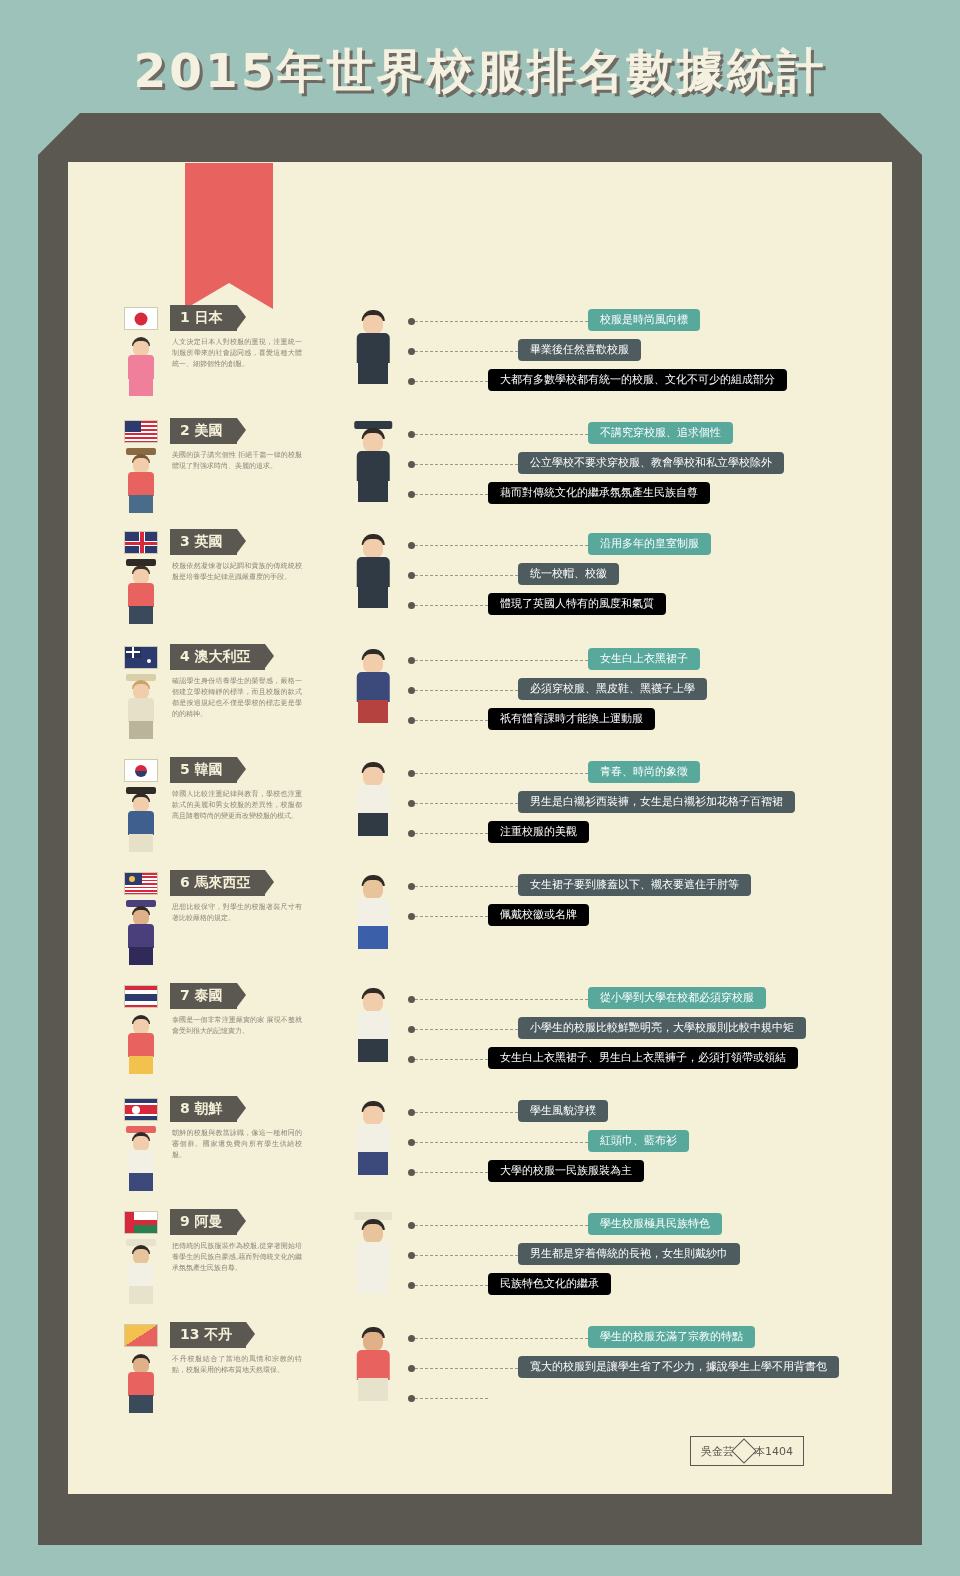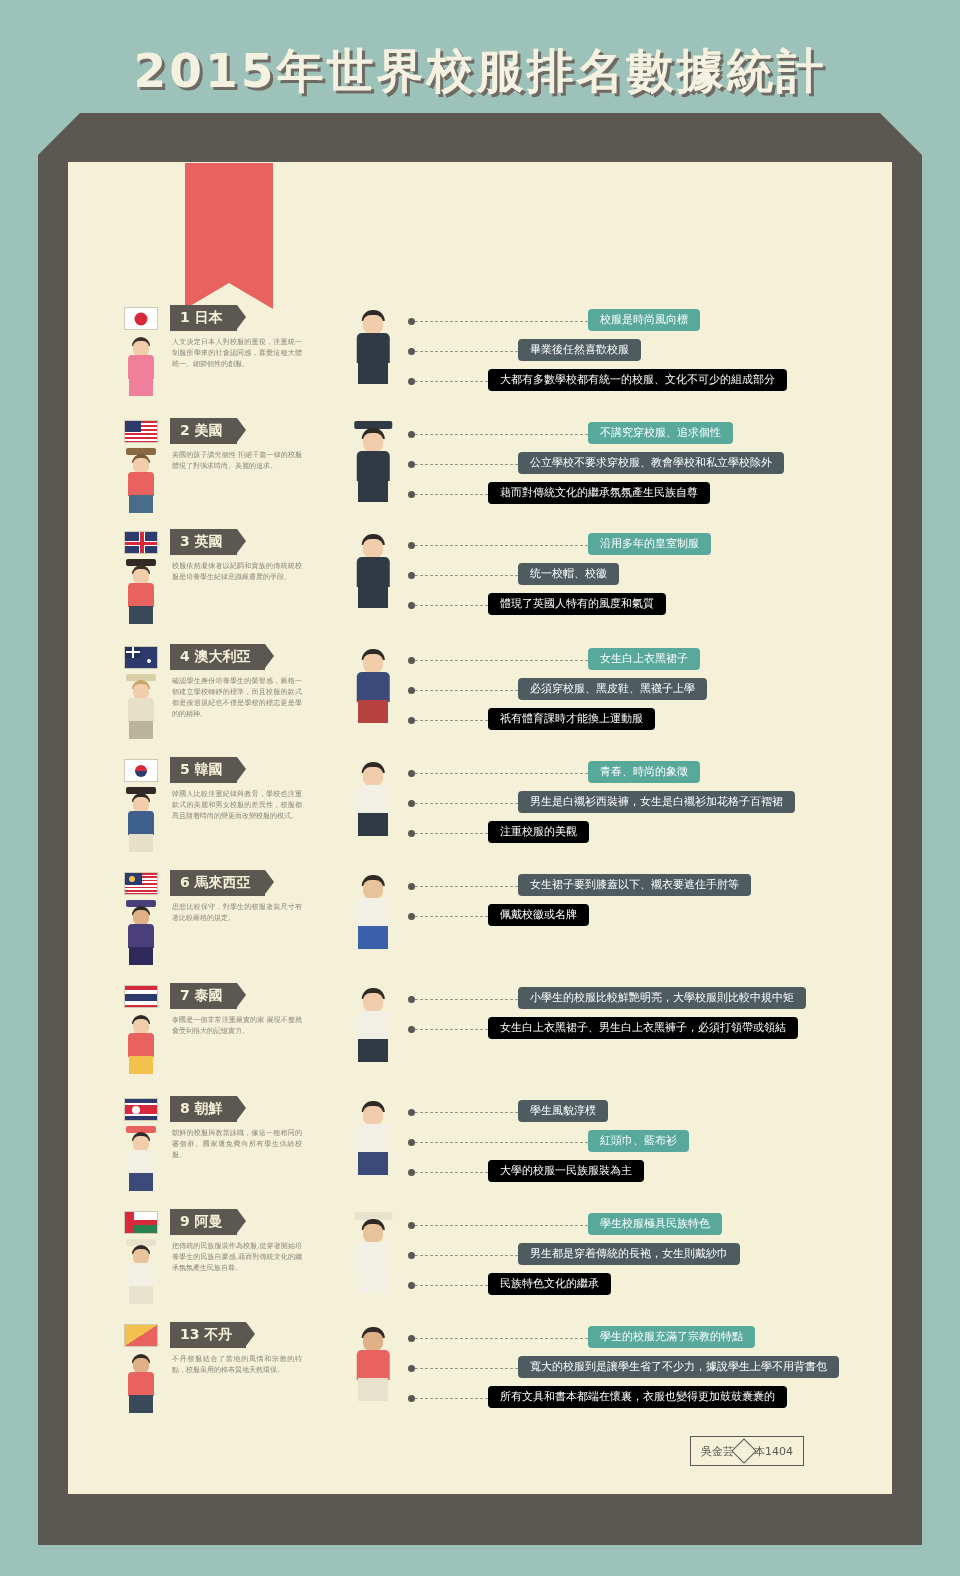--- a/index.html
+++ b/index.html
@@ -450,20 +450,25 @@
 
     <div style="position:absolute;left:50%;top:5px;transform:translateX(-50%);width:22.5px;height:11.25px;background:#2f2a26;border-radius:11.25px 11.25px 0 0"></div>
     <div style="position:absolute;left:50%;top:10px;transform:translateX(-50%);width:20px;height:18.75px;background:#f2cdab;border-radius:7.5px"></div>
     <div style="position:absolute;left:50%;top:27.5px;transform:translateX(-50%);width:32.5px;height:30px;background:#f2f0e4;border-radius:5px 5px 0 0"></div>
     <div style="position:absolute;left:50%;top:56.25px;transform:translateX(-50%);width:30px;height:22.5px;background:#2f3a44"></div>
   </div>
       </div>
     <div class="bullets">
         <div class="bullet-line">
       <span class="dot"></span>
+      <span class="lead" style="width:173px"></span>
+      <span class="pill c1" style="left:180px">從小學到大學在校都必須穿校服</span>
+    </div>
+        <div class="bullet-line">
+      <span class="dot"></span>
       <span class="lead" style="width:103px"></span>
       <span class="pill c2" style="left:110px">小學生的校服比較鮮艷明亮，大學校服則比較中規中矩</span>
     </div>
         <div class="bullet-line">
       <span class="dot"></span>
       <span class="lead" style="width:73px"></span>
       <span class="pill c3" style="left:80px">女生白上衣黑裙子、男生白上衣黑褲子，必須打領帶或領結</span>
     </div>
       </div>
   </div>
@@ -596,21 +601,20 @@
       <span class="pill c1" style="left:180px">學生的校服充滿了宗教的特點</span>
     </div>
         <div class="bullet-line">
       <span class="dot"></span>
       <span class="lead" style="width:103px"></span>
       <span class="pill c2" style="left:110px">寬大的校服到是讓學生省了不少力，據說學生上學不用背書包</span>
     </div>
         <div class="bullet-line">
       <span class="dot"></span>
       <span class="lead" style="width:73px"></span>
-      <span class="pill c3" style="left:80px">所有文具和書本都端在懷裏，衣服也變得更加鼓鼓囊囊的</span>
     </div>
       </div>
   </div>
   </div>
 
 <div id="signature">
   <div class="hexbox left">吳金芸</div>
   <div class="diamond"></div>
   <div class="hexbox right">本1404</div>
 </div>

